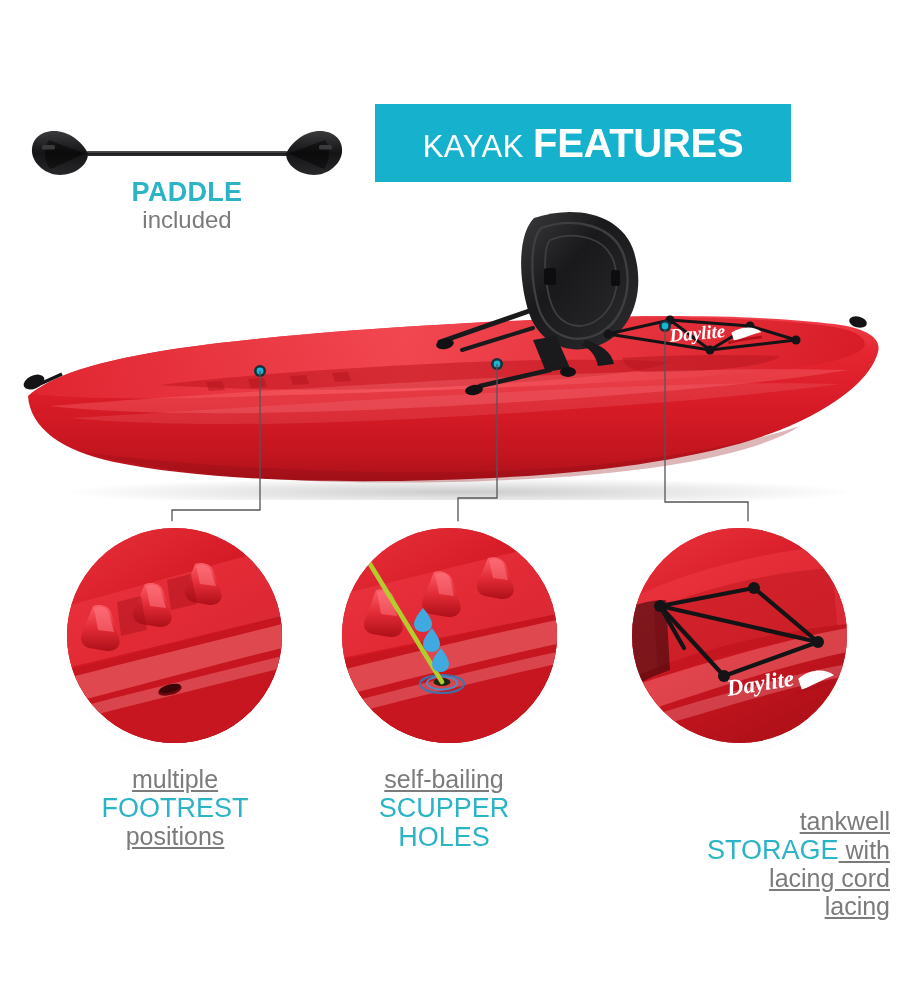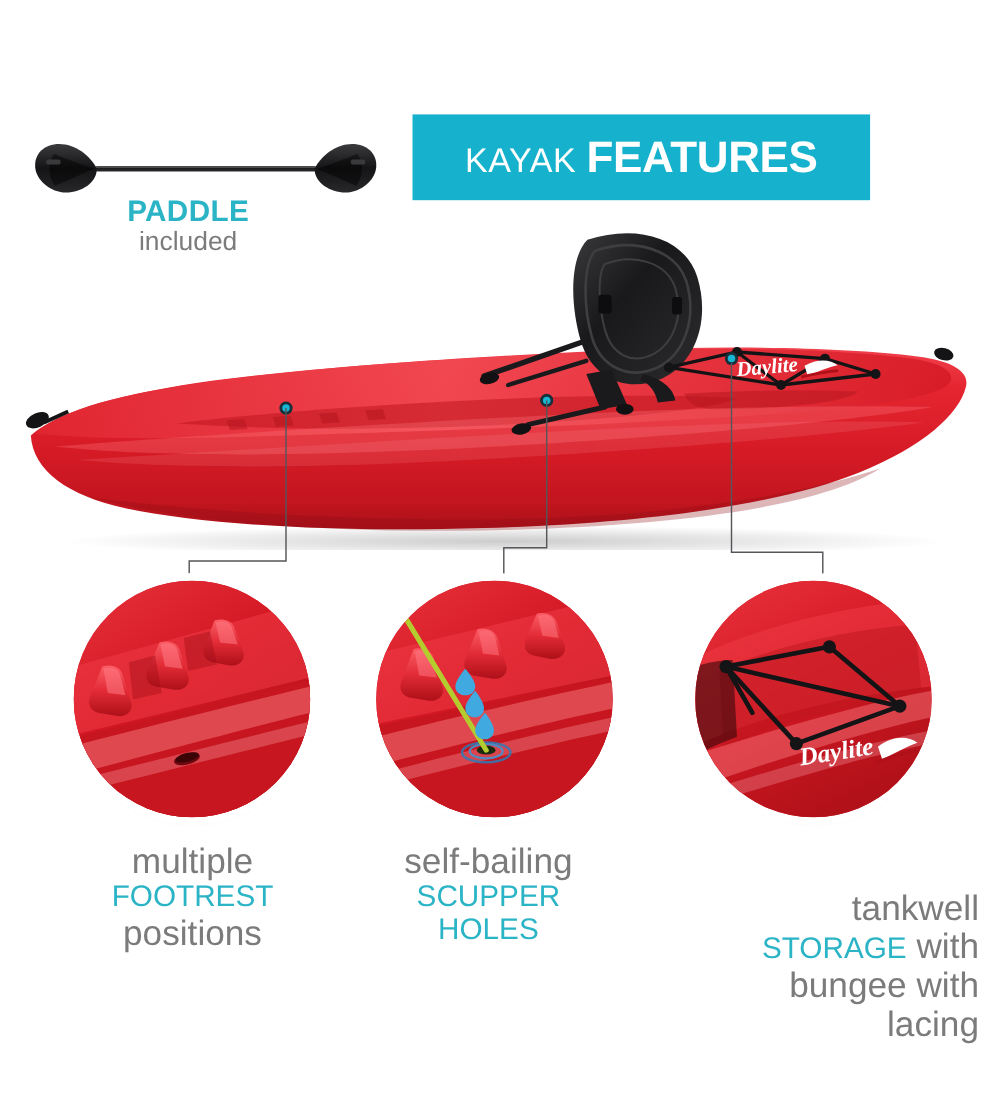--- a/index.html
+++ b/index.html
@@ -9,21 +9,21 @@
 
   
   .banner{position:absolute;left:375px;top:104px;width:416px;height:78px;
           background:#16b2cd;display:flex;align-items:center;justify-content:center;}
   .banner .bt{white-space:pre;color:#ffffff;line-height:1;}
   .banner .kw{font-size:31px;font-weight:400;letter-spacing:.5px;}
   .banner .fw{font-size:40px;font-weight:700;letter-spacing:-.3px;}
 
   
   .paddle-wrap{position:absolute;left:22px;top:125px;width:330px;height:60px;}
-  .paddle-cap{position:absolute;left:6px;top:178px;width:330px;text-align:center;
+  .paddle-cap{position:absolute;left:22px;top:178px;width:330px;text-align:center;
               line-height:1.08;}
   .paddle-cap .l1{font-size:27px;font-weight:700;color:#2ab4c6;letter-spacing:.3px;}
   .paddle-cap .l2{font-size:24px;font-weight:400;color:#7b7b7b;}
 
   
   .kayak-wrap{position:absolute;left:10px;top:200px;width:880px;height:300px;}
 
   
   .leads{position:absolute;left:0;top:330px;width:900px;height:220px;}
 
@@ -31,21 +31,21 @@
   .circle{position:absolute;width:215px;height:215px;border-radius:50%;
           overflow:hidden;background:#d8222c;
           box-shadow:0 0 0 7px #ffffff, 0 2px 7px rgba(0,0,0,.26);}
   .c1{left:67px;top:528px;}
   .c2{left:342px;top:528px;}
   .c3{left:632px;top:528px;}
   .circle svg{display:block;width:100%;height:100%;}
 
   
   .cap{position:absolute;text-align:center;line-height:1.1;width:280px;}
-  .cap .g{color:#7b7b7b;font-weight:400;font-size:32px;}
+  .cap .g{color:#7b7b7b;font-weight:400;font-size:25px;text-decoration:underline;}
   .cap .t{color:#2ab4c6;font-weight:400;font-size:27px;}
   .cap1{left:35px;top:766px;}
   .cap2{left:304px;top:766px;}
   .cap3{left:610px;top:808px;text-align:right;}
   .cap .row{white-space:nowrap;}
 </style>
 </head>
 <body>
 
 <div id="stage">
@@ -369,17 +369,17 @@
 
   <div class="cap cap2">
     <div class="row g">self-bailing</div>
     <div class="row t">SCUPPER</div>
     <div class="row t">HOLES</div>
   </div>
 
   <div class="cap cap3">
     <div class="row g">tankwell</div>
     <div class="row"><span class="t">STORAGE</span><span class="g"> with</span></div>
-    <div class="row g">bungee with</div>
+    <div class="row g">lacing cord</div>
     <div class="row g">lacing</div>
   </div>
 
 </div>
 
 </body></html>

